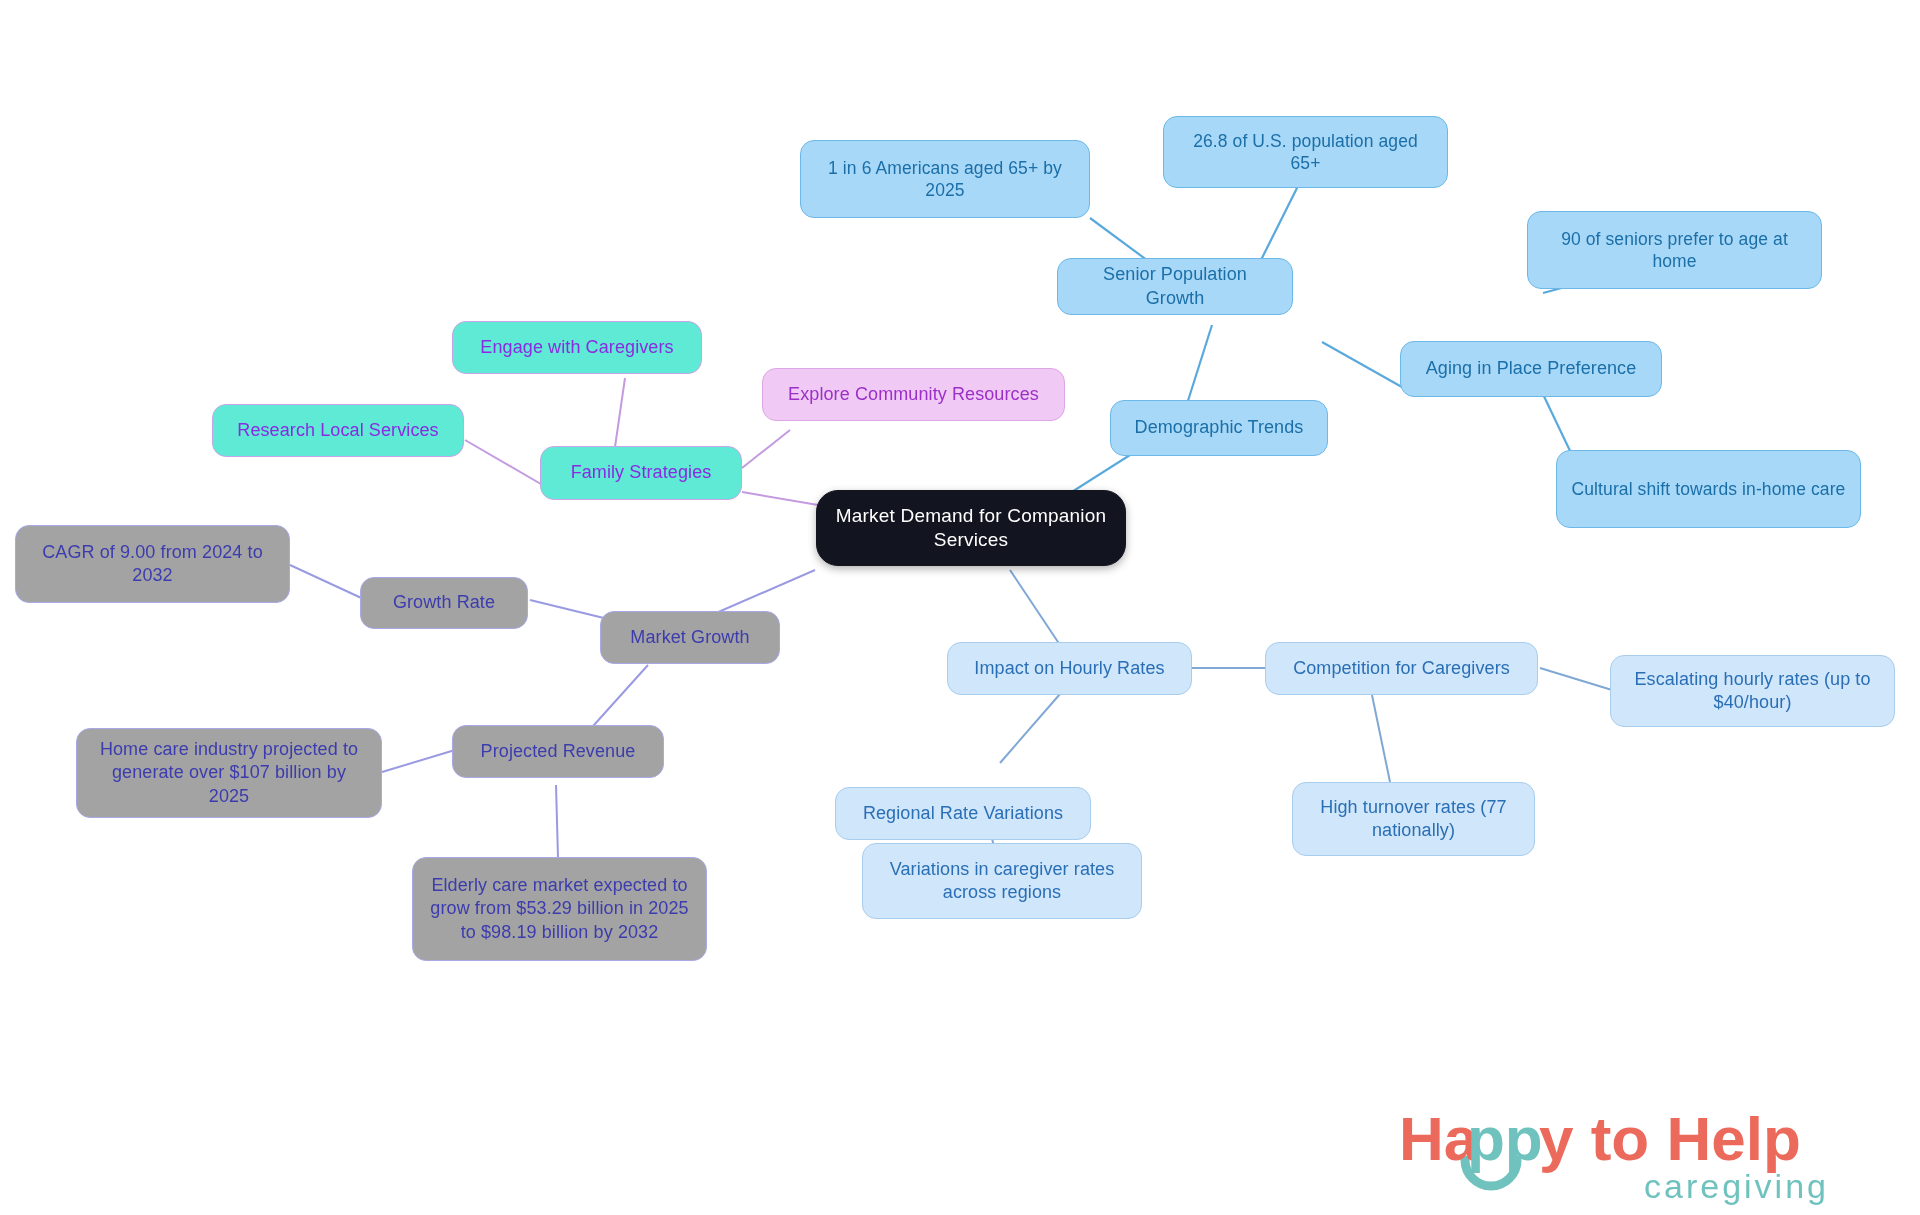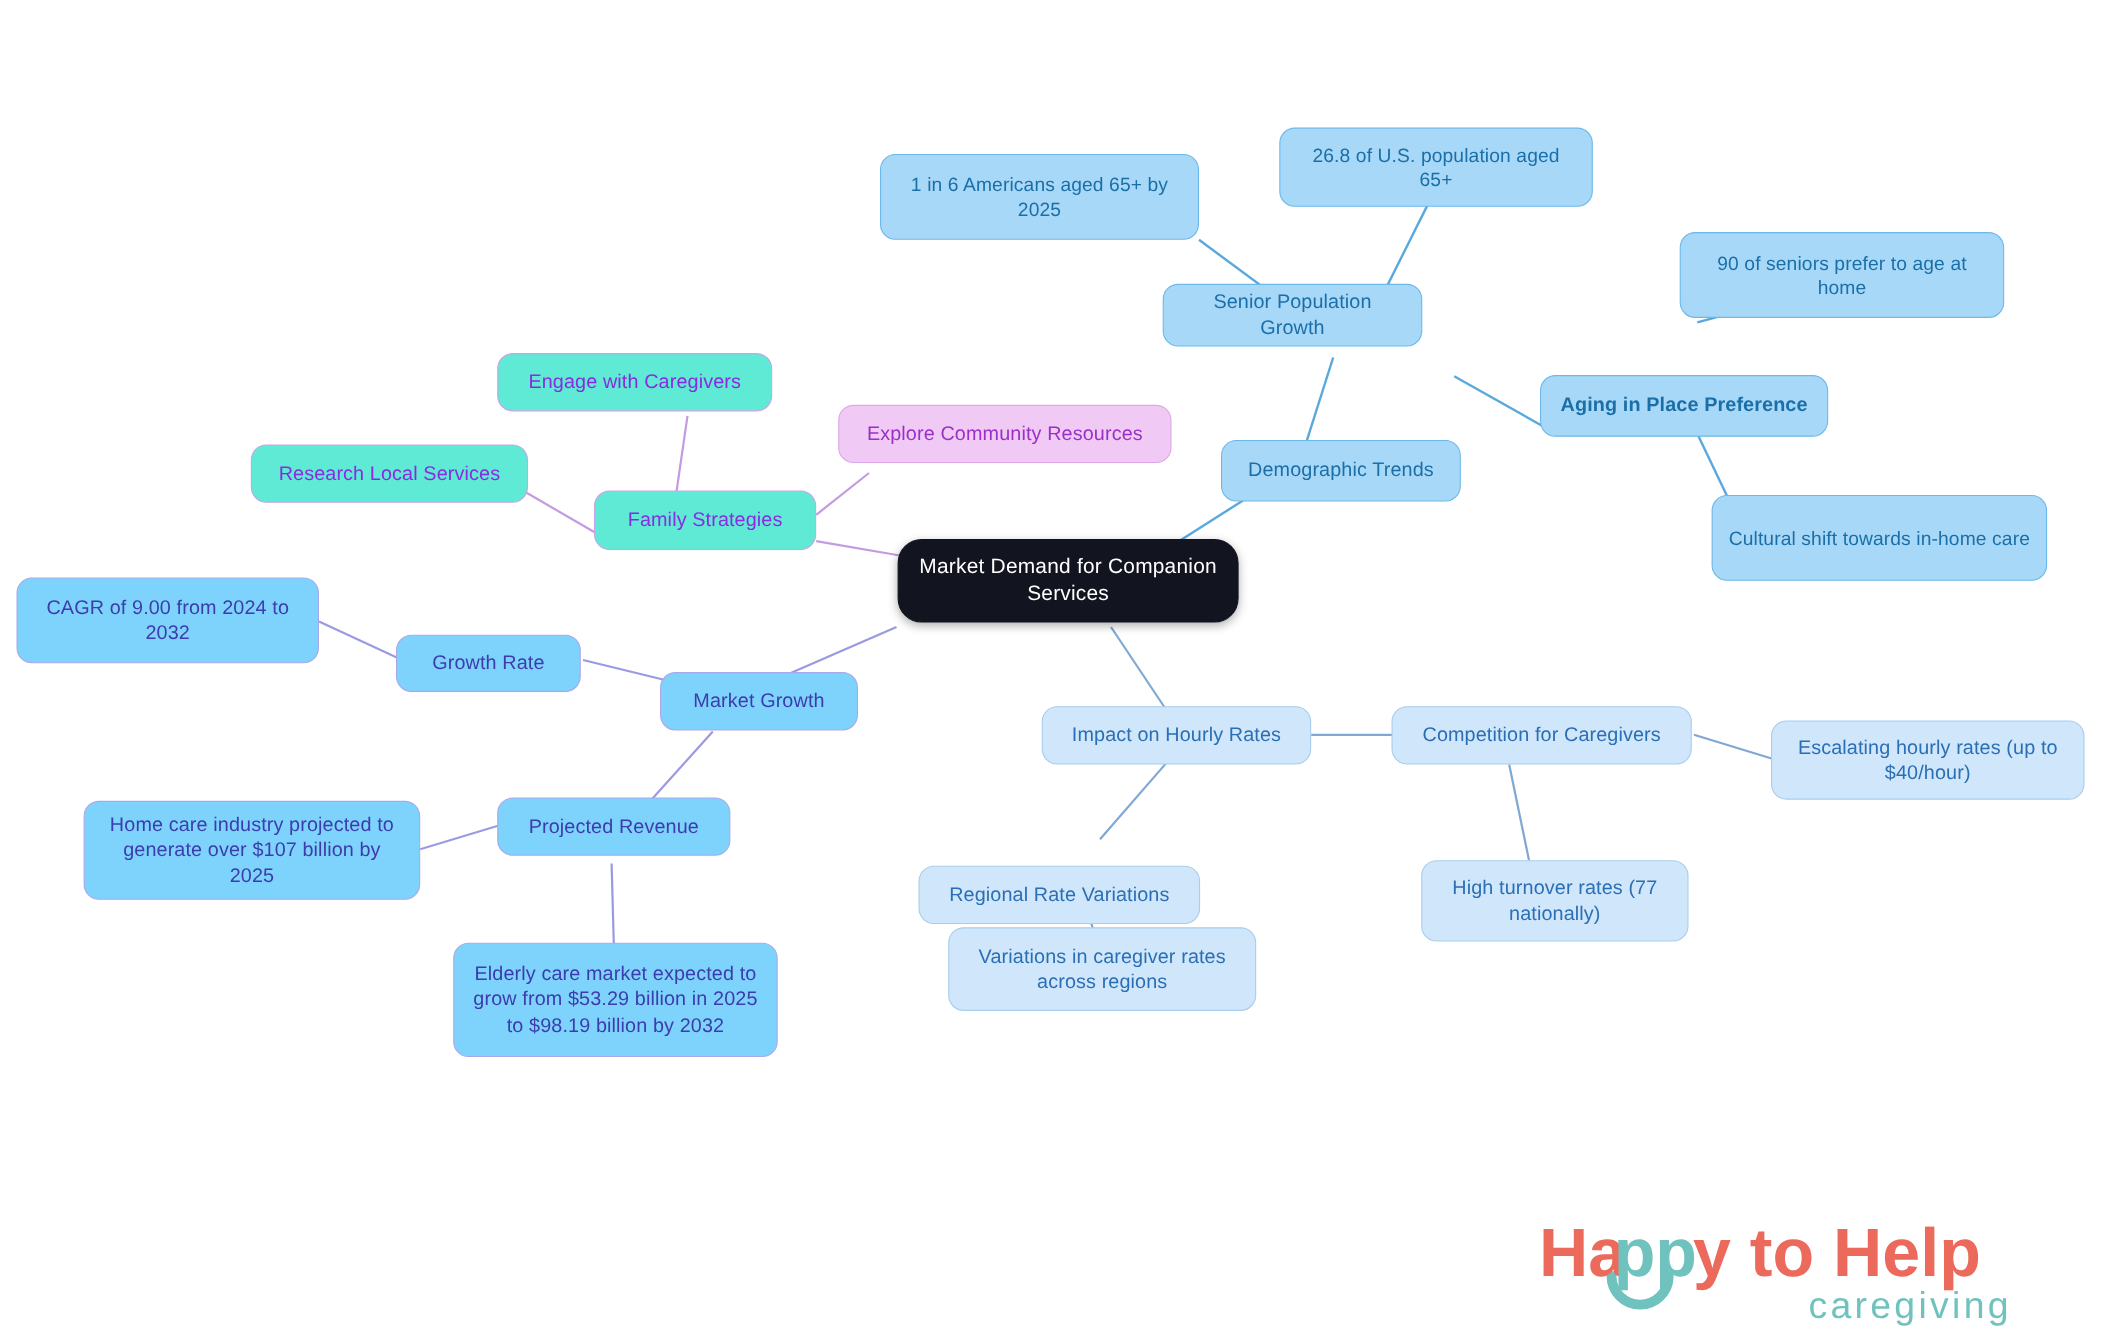--- a/index.html
+++ b/index.html
@@ -68,21 +68,21 @@
   
   .node.blue-light {
     background: #cfe6fb;
     border-color: #a9cdec;
     color: #2a6fb5;
     font-size: 18px;
   }
 
   
   .node.violet {
-    background: #7dd3fc;
+    background: #a3a3a3;
     border-color: #a9a9ea;
     color: #3c3cae;
     font-size: 18px;
   }
 
   
   .node.purple {
     background: #5eead4;
     border-color: #c9a4e8;
     color: #8a2be2;
@@ -160,21 +160,21 @@
   </div>
 
   <div class="node blue-mid leafsm" style="left:800px; top:140px; width:290px; height:78px;">
     <span>1 in 6 Americans aged 65+ by 2025</span>
   </div>
 
   <div class="node blue-mid leafsm" style="left:1163px; top:116px; width:285px; height:72px;">
     <span>26.8 of U.S. population aged 65+</span>
   </div>
 
-  <div class="node blue-mid" style="left:1400px; top:341px; width:262px; height:56px;font-weight:bold;">
+  <div class="node blue-mid" style="left:1400px; top:341px; width:262px; height:56px;">
     <span>Aging in Place Preference</span>
   </div>
 
   <div class="node blue-mid leafsm" style="left:1527px; top:211px; width:295px; height:78px;">
     <span>90 of seniors prefer to age at home</span>
   </div>
 
   <div class="node blue-mid leafsm" style="left:1556px; top:450px; width:305px; height:78px;">
     <span>Cultural shift towards in-home care</span>
   </div>
@@ -224,21 +224,21 @@
   </div>
 
   <div class="node violet" style="left:412px; top:857px; width:295px; height:104px;">
     <span>Elderly care market expected to grow from $53.29 billion in 2025 to $98.19 billion by 2032</span>
   </div>
 
   <div class="node purple" style="left:540px; top:446px; width:202px; height:54px;">
     <span>Family Strategies</span>
   </div>
 
-  <div class="node purple" style="left:212px; top:404px; width:252px; height:53px;margin-left:16px;">
+  <div class="node purple" style="left:212px; top:404px; width:252px; height:53px;">
     <span>Research Local Services</span>
   </div>
 
   <div class="node purple" style="left:452px; top:321px; width:250px; height:53px;">
     <span>Engage with Caregivers</span>
   </div>
 
   <div class="node purple pinkish" style="left:762px; top:368px; width:303px; height:53px;">
     <span>Explore Community Resources</span>
   </div>

